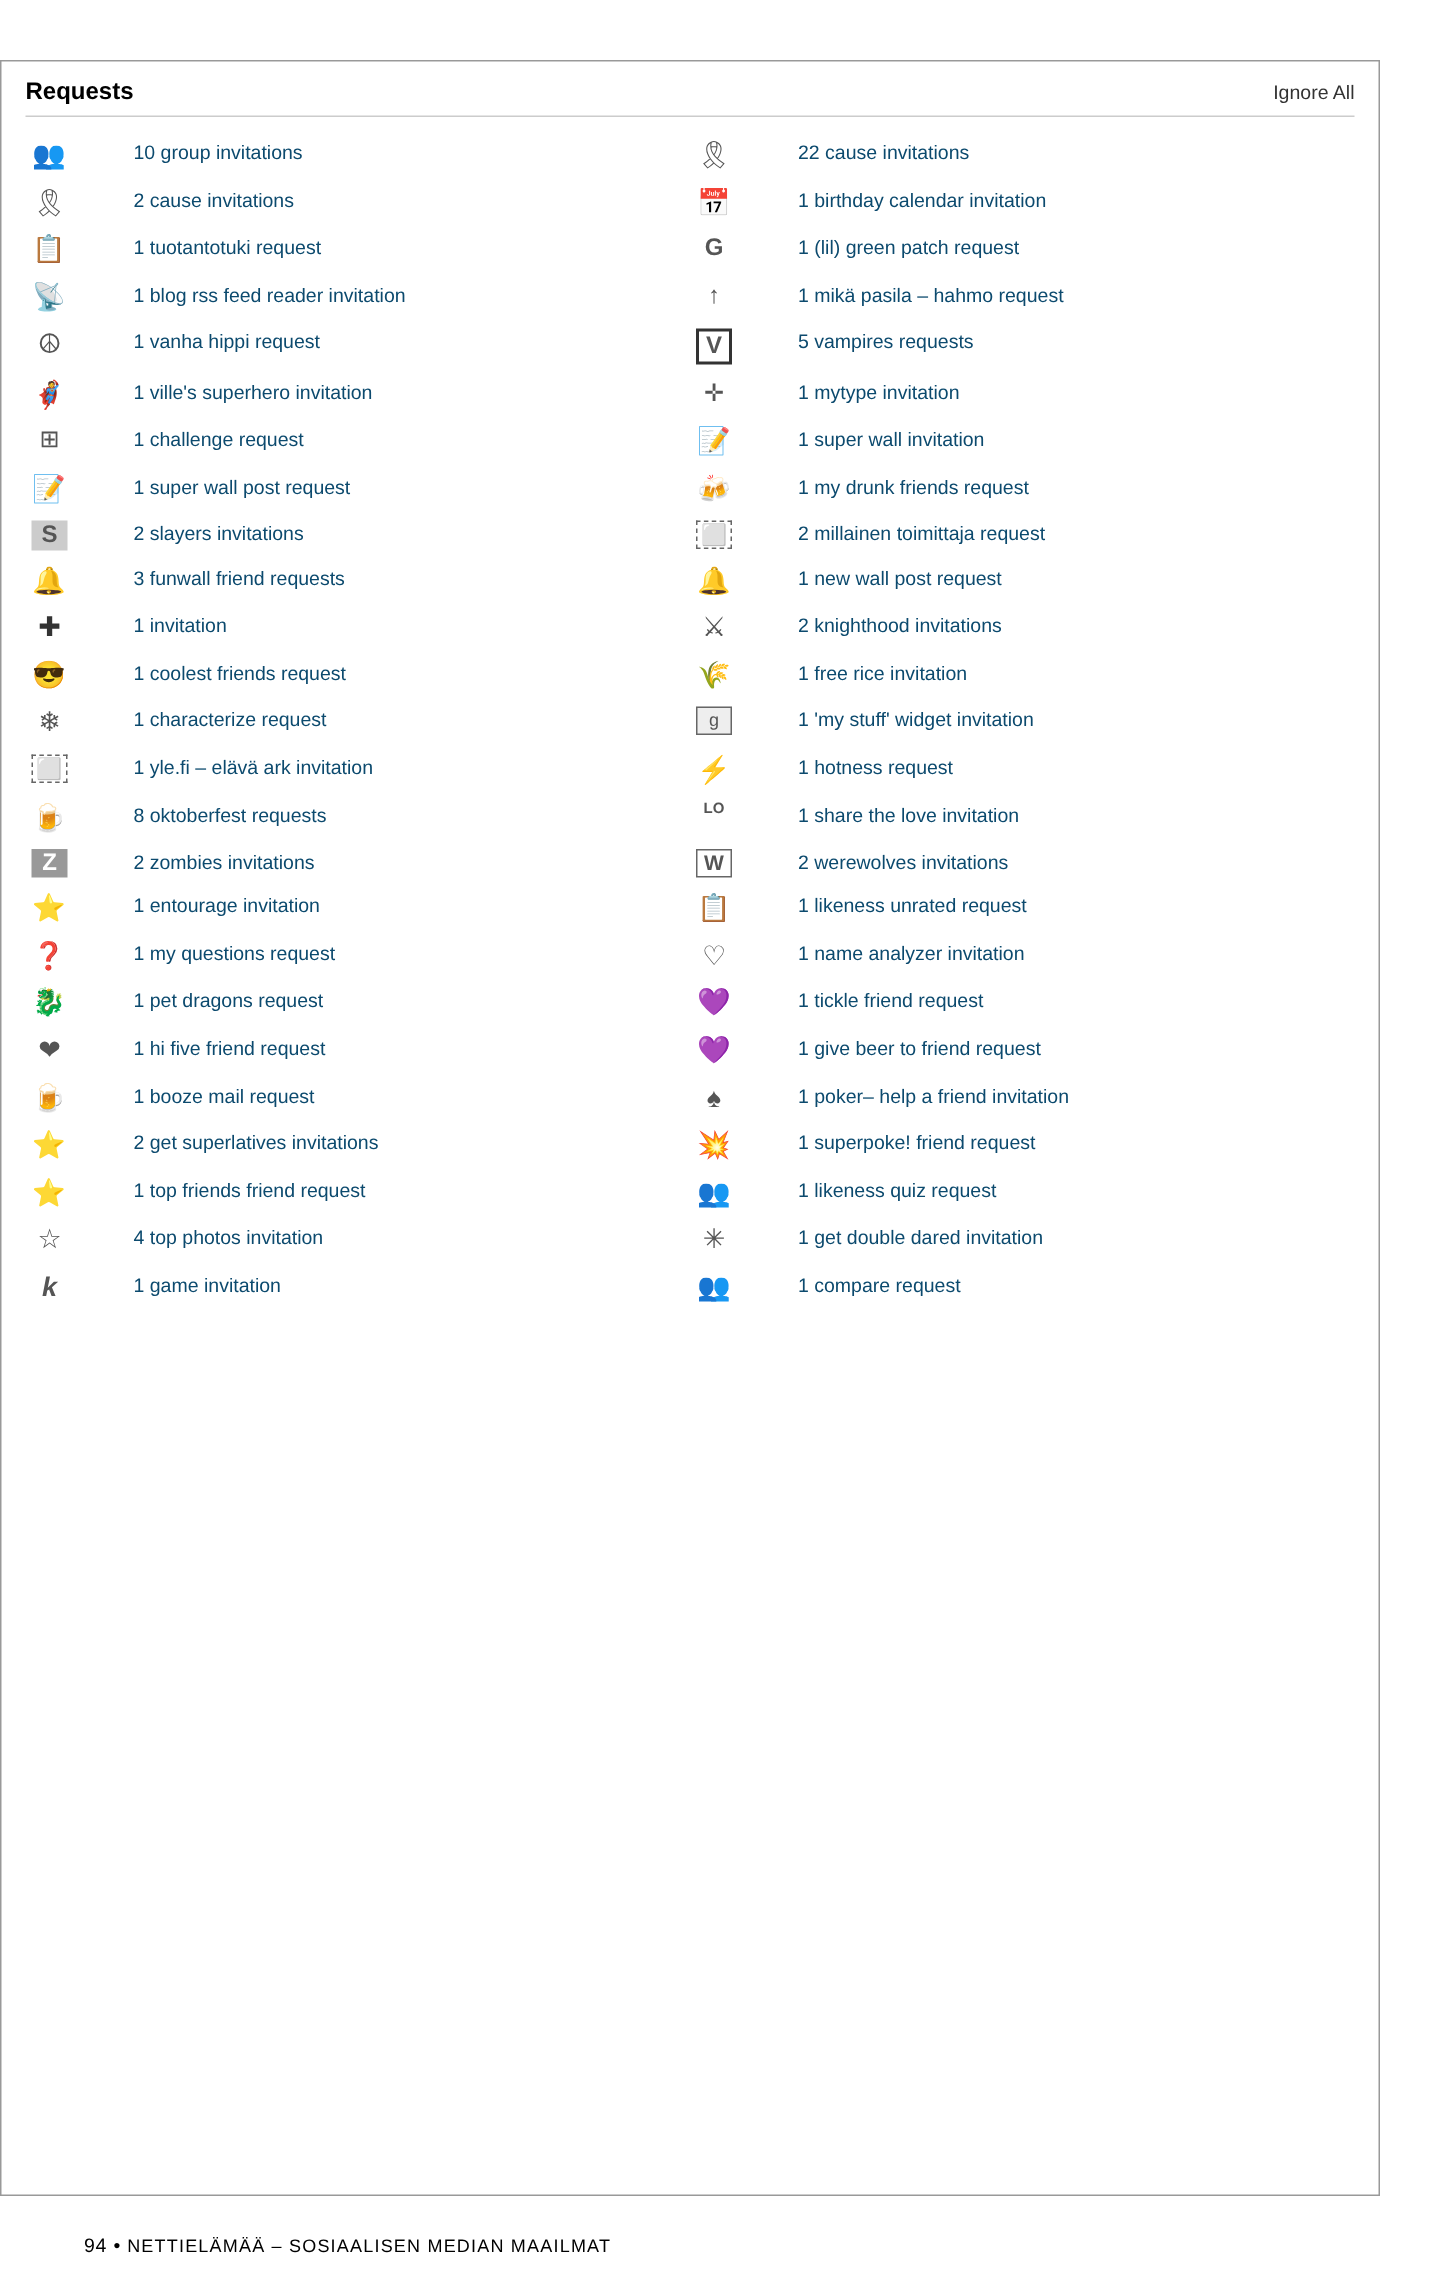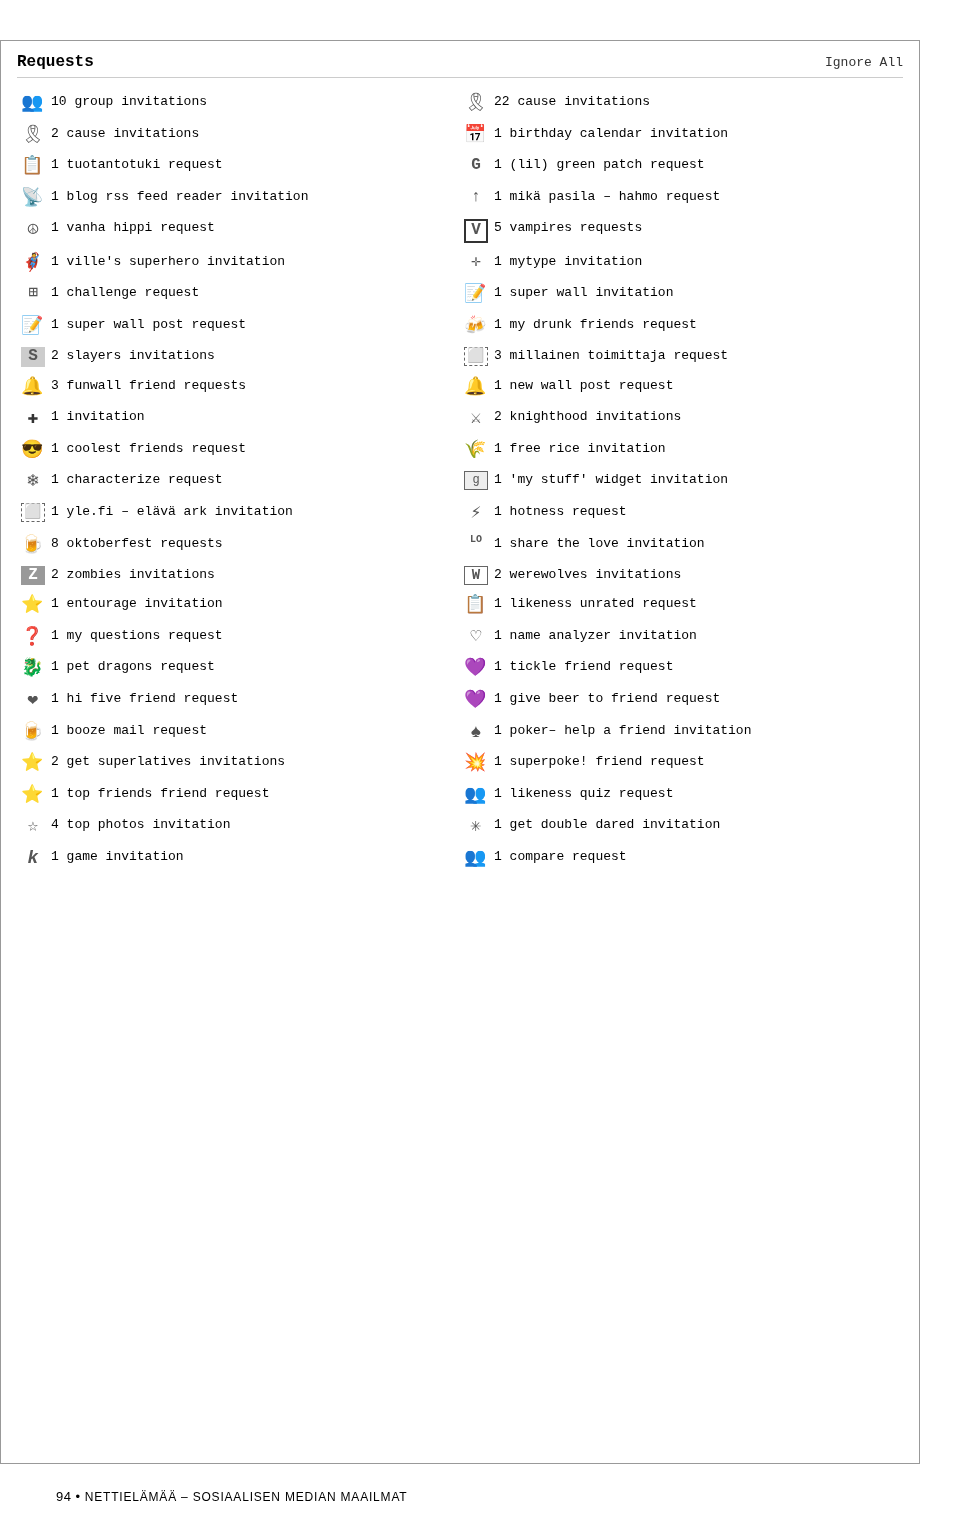--- a/index.html
+++ b/index.html
@@ -31,21 +31,20 @@
       font-size: 14px;
       line-height: 1.5;
     }
 
     .requests-panel {
       flex: 1;
       border: 1px solid #999;
       margin-right: 40px;
       padding: 12px 16px 16px 16px;
       background: #fff;
-      font-family: Liberation Mono, monospace;
     }
 
     .panel-header {
       display: flex;
       justify-content: space-between;
       align-items: baseline;
       margin-bottom: 10px;
       border-bottom: 1px solid #ccc;
       padding-bottom: 6px;
     }
@@ -80,21 +79,22 @@
       min-width: 24px;
       text-align: center;
       line-height: 1.2;
       flex-shrink: 0;
       color: #555;
     }
 
     .request-label {
       font-size: 13px;
       line-height: 1.35;
-      color: #000000;
+      color: #0c4a6e;
+      margin-left: 38px;
     }
 
     .page-footer {
       position: absolute;
       bottom: 20px;
       left: 56px;
       font-size: 13px;
       font-variant: small-caps;
       letter-spacing: 0.5px;
     }
@@ -174,21 +174,21 @@
         <div class="request-item">
       <span class="request-icon" style="">🍻</span>
       <span class="request-label">1 my drunk friends request</span>
     </div>
         <div class="request-item">
       <span class="request-icon" style="font-weight:bold;font-size:16px;background:#ccc;padding:0 3px;">S</span>
       <span class="request-label">2 slayers invitations</span>
     </div>
         <div class="request-item">
       <span class="request-icon" style="font-size:14px;border:1px dashed #666;">⬜</span>
-      <span class="request-label">3 millainen toimittaja request</span>
+      <span class="request-label">2 millainen toimittaja request</span>
     </div>
         <div class="request-item">
       <span class="request-icon" style="">🔔</span>
       <span class="request-label">3 funwall friend requests</span>
     </div>
         <div class="request-item">
       <span class="request-icon" style="">🔔</span>
       <span class="request-label">1 new wall post request</span>
     </div>
         <div class="request-item">

